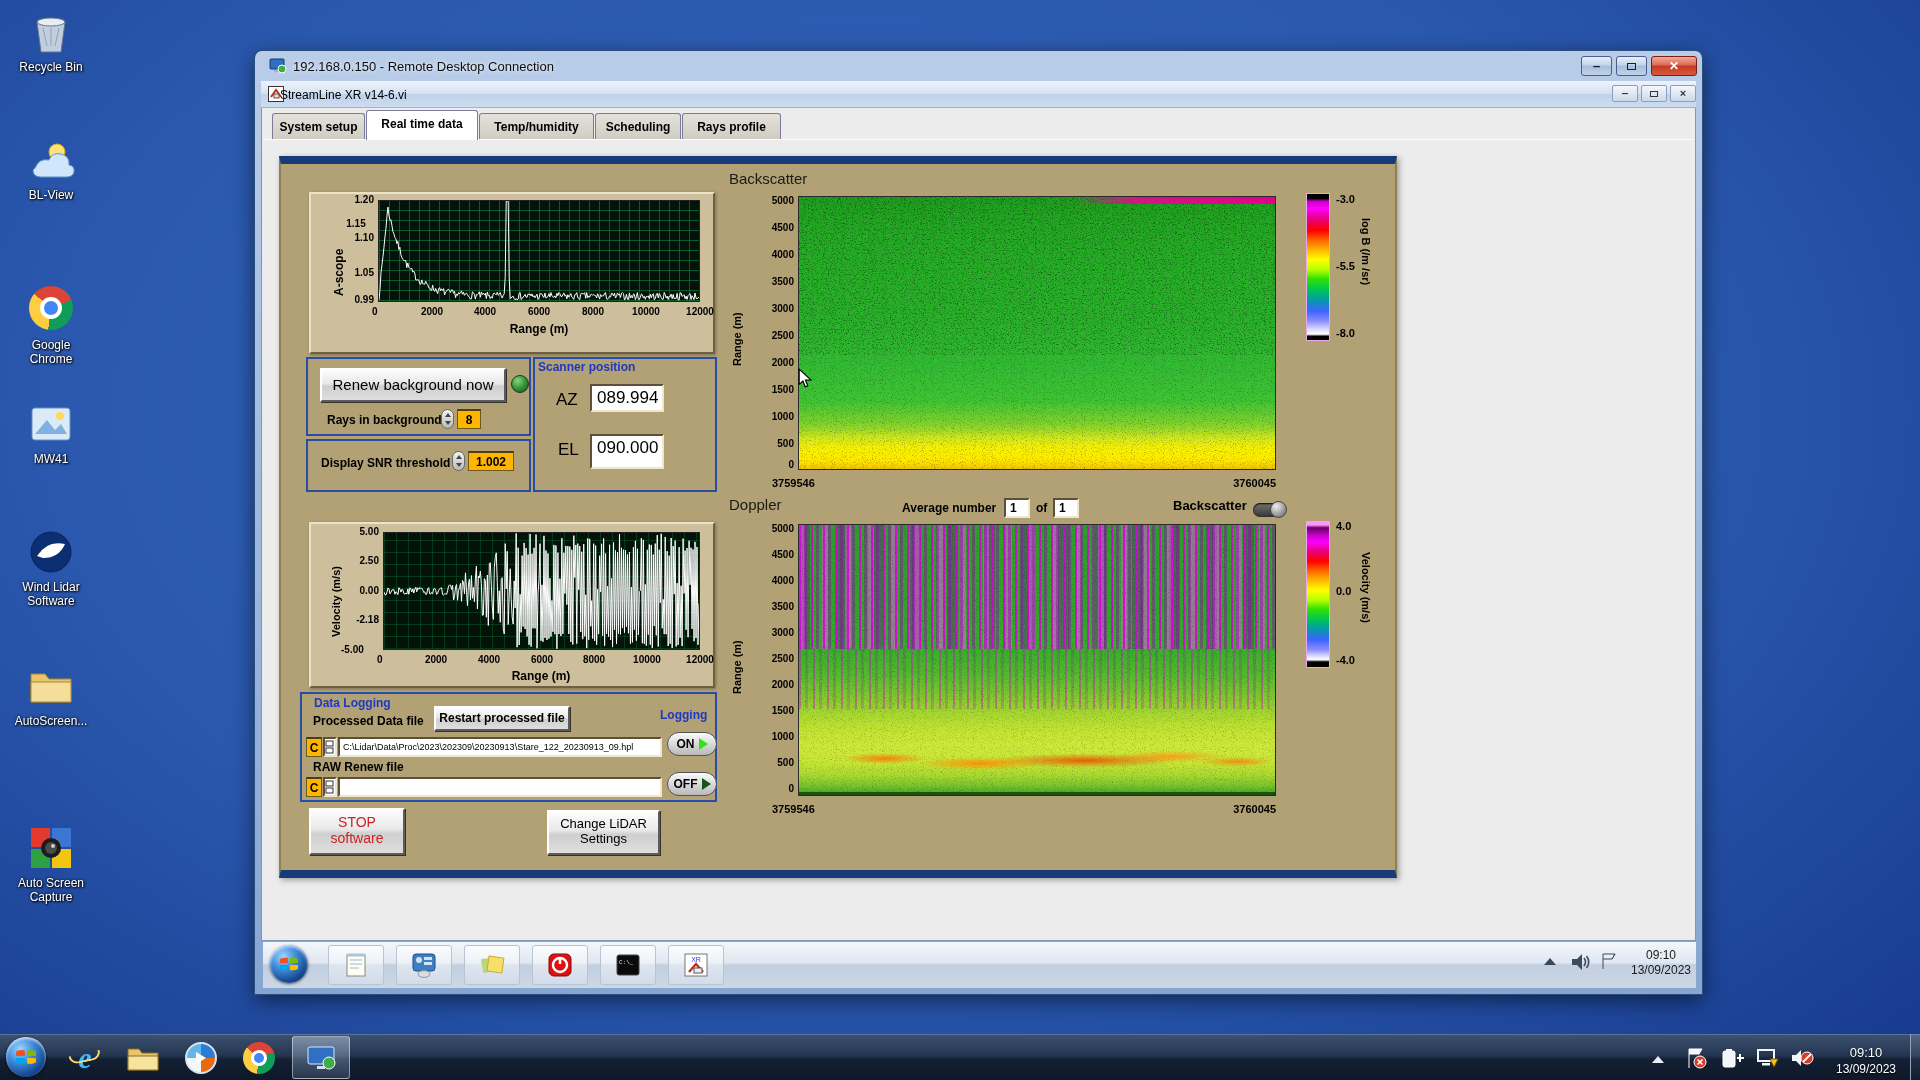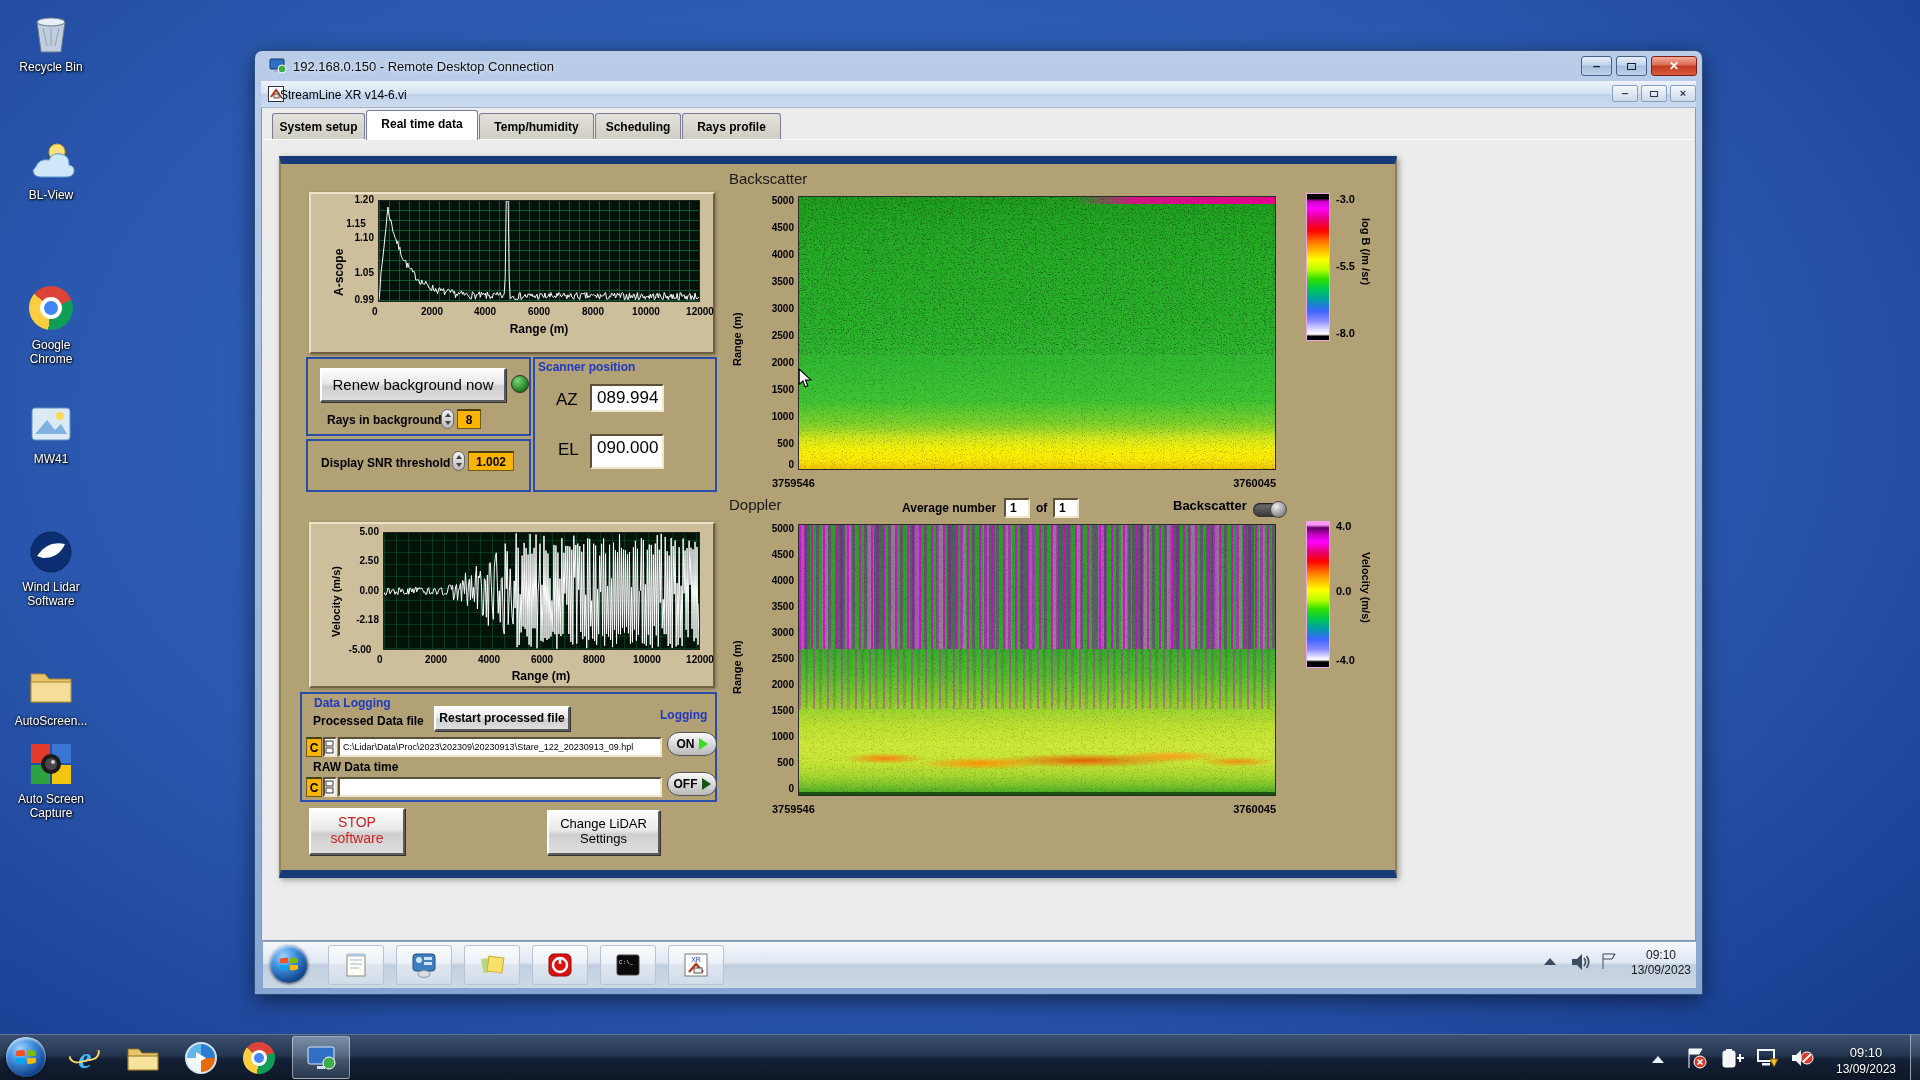--- a/index.html
+++ b/index.html
@@ -146,21 +146,21 @@
 </div>
 <div class="dicon" style="top:662px">
   <div class="ic">
     <svg viewBox="0 0 48 48">
         <path d="M4 12 L18 12 L22 17 L44 17 L44 40 L4 40 Z" fill="#e8c56a" stroke="#a8862e"></path>
         <path d="M4 20 L44 20 L44 40 L4 40 Z" fill="#f5dd9a" stroke="#a8862e"></path>
       </svg>
   </div>
   <div class="cap">AutoScreen...</div>
 </div>
-<div class="dicon" style="top:740px">
+<div class="dicon" style="top:824px">
   <div class="ic">
     <svg viewBox="0 0 48 48">
         <rect x="4" y="4" width="19" height="19" fill="#e23b2e"></rect>
         <rect x="25" y="4" width="19" height="19" fill="#3a76d2"></rect>
         <rect x="4" y="25" width="19" height="19" fill="#2fa043"></rect>
         <rect x="25" y="25" width="19" height="19" fill="#f2c511"></rect>
         <circle cx="24" cy="24" r="10" fill="#1b1b1b"></circle>
         <circle cx="24" cy="24" r="6" fill="#4a4a4a"></circle>
         <circle cx="26" cy="22" r="2" fill="#cfcfcf"></circle>
       </svg>
@@ -242,21 +242,21 @@
 <div class="wfield" style="left:590px;top:384px;width:74px;height:28px;font:17px 'Liberation Sans',sans-serif;line-height:24px;padding-left:5px">089.994</div>
 <span class="abs" style="left:558px;top:440px;font:17px 'Liberation Sans',sans-serif;color:#000">EL</span>
 <div class="wfield" style="left:590px;top:434px;width:74px;height:35px;font:17px 'Liberation Sans',sans-serif;line-height:24px;padding-left:5px">090.000</div>
 
 <div class="gbox" style="left:309px;top:522px;width:406px;height:166px"></div>
 <span class="tick rot" style="left:330px;top:637px;font-size:11px">Velocity (m/s)</span>
 <span class="tick" style="left:341px;top:526px;width:38px;text-align:right">5.00</span>
 <span class="tick" style="left:341px;top:555px;width:38px;text-align:right">2.50</span>
 <span class="tick" style="left:341px;top:585px;width:38px;text-align:right">0.00</span>
 <span class="tick" style="left:341px;top:614px;width:38px;text-align:right">-2.18</span>
-<span class="tick" style="left:341px;top:644px;width:38px;text-align:center">-5.00</span>
+<span class="tick" style="left:341px;top:644px;width:38px;text-align:left">-5.00</span>
 <div class="plot" style="left:383px;top:532px;width:317px;height:118px;background-image:repeating-linear-gradient(0deg,rgba(10,140,60,.3) 0 1px,transparent 1px 12px),repeating-linear-gradient(90deg,rgba(10,140,60,.3) 0 1px,transparent 1px 12px)">
   <svg id="vel-svg" class="noise-svg" viewBox="0 0 317 118" preserveAspectRatio="none">
       <polyline points="0,60.2 1,62.7 2,63.1 3,60.2 4,55.9 5,56.9 6,61.8 7,60.1 8,58.0 9,57.8 10,57.7 11,62.3 12,59.8 13,60.5 14,62.6 15,55.6 16,57.1 17,60.1 18,57.3 19,57.9 20,61.6 21,62.2 22,61.0 23,62.2 24,56.9 25,62.3 26,55.7 27,56.8 28,60.0 29,56.7 30,61.1 31,57.4 32,55.1 33,59.8 34,55.7 35,57.3 36,55.5 37,56.7 38,56.1 39,57.8 40,60.6 41,59.8 42,62.5 43,62.2 44,56.6 45,55.6 46,61.9 47,62.0 48,60.4 49,61.7 50,56.9 51,56.2 52,58.4 53,62.4 54,61.5 55,58.3 56,56.9 57,55.9 58,55.9 59,62.6 60,62.9 61,61.9 62,61.9 63,62.4 64,58.9 65,53.7 66,53.1 67,53.0 68,57.4 69,53.3 70,68.2 71,64.6 72,55.0 73,52.4 74,68.4 75,58.4 76,55.5 77,51.2 78,69.5 79,48.3 80,50.2 81,61.8 82,40.5 83,58.0 84,73.9 85,51.8 86,46.9 87,68.1 88,43.3 89,66.4 90,55.3 91,70.0 92,46.0 93,33.7 94,77.2 95,43.7 96,45.6 97,38.9 98,51.6 99,83.8 100,83.4 101,46.4 102,48.3 103,85.7 104,42.7 105,94.1 106,31.0 107,30.2 108,53.3 109,75.0 110,87.9 111,35.4 112,24.7 113,20.2 114,50.2 115,81.7 116,58.7 117,90.8 118,47.3 119,45.4 120,97.0 121,102.7 122,10.8 123,56.7 124,18.6 125,93.1 126,64.1 127,36.4 128,67.8 129,85.4 130,92.6 131,48.7 132,76.4 133,0.4 134,116.1 135,15.0 136,113.9 137,62.4 138,101.1 139,23.0 140,95.1 141,10.1 142,97.6 143,15.2 144,105.2 145,21.9 146,113.7 147,1.0 148,115.6 149,21.1 150,96.9 151,15.1 152,97.0 153,1.5 154,117.3 155,61.1 156,47.8 157,10.9 158,109.6 159,52.7 160,110.6 161,2.9 162,106.7 163,17.8 164,108.9 165,20.8 166,107.4 167,46.0 168,105.3 169,68.7 170,100.5 171,12.1 172,103.0 173,12.7 174,117.8 175,20.0 176,102.8 177,46.5 178,104.8 179,5.3 180,102.7 181,20.1 182,61.6 183,13.1 184,72.9 185,13.3 186,102.7 187,13.8 188,110.8 189,17.1 190,113.4 191,2.7 192,45.3 193,12.2 194,112.5 195,10.8 196,57.7 197,13.2 198,100.7 199,19.1 200,108.0 201,11.3 202,105.1 203,62.9 204,117.1 205,5.5 206,108.7 207,6.0 208,94.9 209,68.9 210,107.4 211,10.9 212,109.7 213,12.8 214,113.7 215,57.2 216,102.9 217,23.1 218,59.8 219,11.0 220,104.5 221,5.5 222,114.6 223,20.9 224,102.7 225,54.1 226,105.4 227,11.9 228,108.8 229,46.2 230,116.0 231,9.7 232,98.4 233,17.6 234,112.8 235,19.7 236,102.5 237,1.0 238,103.2 239,15.1 240,96.7 241,17.0 242,101.3 243,17.5 244,95.5 245,21.8 246,102.0 247,19.4 248,112.6 249,55.0 250,111.2 251,14.4 252,98.3 253,8.0 254,109.5 255,16.0 256,103.7 257,59.4 258,58.6 259,5.3 260,112.1 261,7.0 262,112.8 263,52.3 264,114.7 265,17.1 266,103.3 267,11.7 268,113.6 269,12.1 270,116.9 271,21.9 272,94.7 273,10.8 274,104.1 275,2.1 276,115.5 277,17.0 278,71.0 279,0.8 280,96.9 281,67.5 282,102.9 283,4.0 284,103.0 285,18.5 286,115.0 287,23.0 288,112.7 289,5.1 290,117.0 291,13.3 292,62.2 293,7.6 294,115.5 295,51.0 296,113.9 297,14.4 298,106.5 299,53.7 300,115.0 301,5.7 302,61.4 303,17.9 304,98.4 305,15.3 306,106.0 307,7.8 308,52.7 309,15.0 310,97.6 311,16.7 312,110.1 313,9.0 314,106.9 315,14.2 316,113.7 317,71.6" fill="none" stroke="#fff" stroke-width="1"></polyline>
     </svg>
 </div>
 <span class="tick" style="left:377px;top:654px;width:20px">0</span>
 <span class="tick" style="left:416px;top:654px;width:40px;text-align:center">2000</span>
 <span class="tick" style="left:469px;top:654px;width:40px;text-align:center">4000</span>
 <span class="tick" style="left:522px;top:654px;width:40px;text-align:center">6000</span>
 <span class="tick" style="left:574px;top:654px;width:40px;text-align:center">8000</span>
@@ -354,21 +354,21 @@
   <svg viewBox="0 0 10 16" style="width:10px;height:16px">
       <rect x="1" y="2" width="7" height="5" fill="#fff" stroke="#333"></rect>
       <rect x="1" y="9" width="7" height="5" fill="#fff" stroke="#333"></rect>
     </svg>
 </div>
 <div class="wfield" style="left:338px;top:737px;width:324px;height:20px;font:9px 'Liberation Sans',sans-serif;line-height:16px;padding-left:3px;white-space:nowrap;overflow:hidden">C:\Lidar\Data\Proc\2023\202309\20230913\Stare_122_20230913_09.hpl</div>
 <div class="ledbtn" style="left:667px;top:732px">
     <span>ON</span>
     <span class="ledarrow"></span>
   </div>
-<span class="lbl abs" style="left:313px;top:760px">RAW Data time</span>
+<span class="lbl abs" style="left:313px;top:760px">RAW Renew file</span>
 <div class="ofield" style="left:306px;top:777px;width:16px;height:20px;line-height:18px">C</div>
 <div class="wfield" style="left:323px;top:777px;width:14px;height:20px">
   <svg viewBox="0 0 10 16" style="width:10px;height:16px">
       <rect x="1" y="2" width="7" height="5" fill="#fff" stroke="#333"></rect>
       <rect x="1" y="9" width="7" height="5" fill="#fff" stroke="#333"></rect>
     </svg>
 </div>
 <div class="wfield" style="left:338px;top:777px;width:324px;height:20px;font:9px 'Liberation Sans',sans-serif;line-height:16px;padding-left:3px"></div>
 <div class="ledbtn" style="left:667px;top:772px">
     <span>OFF</span>

